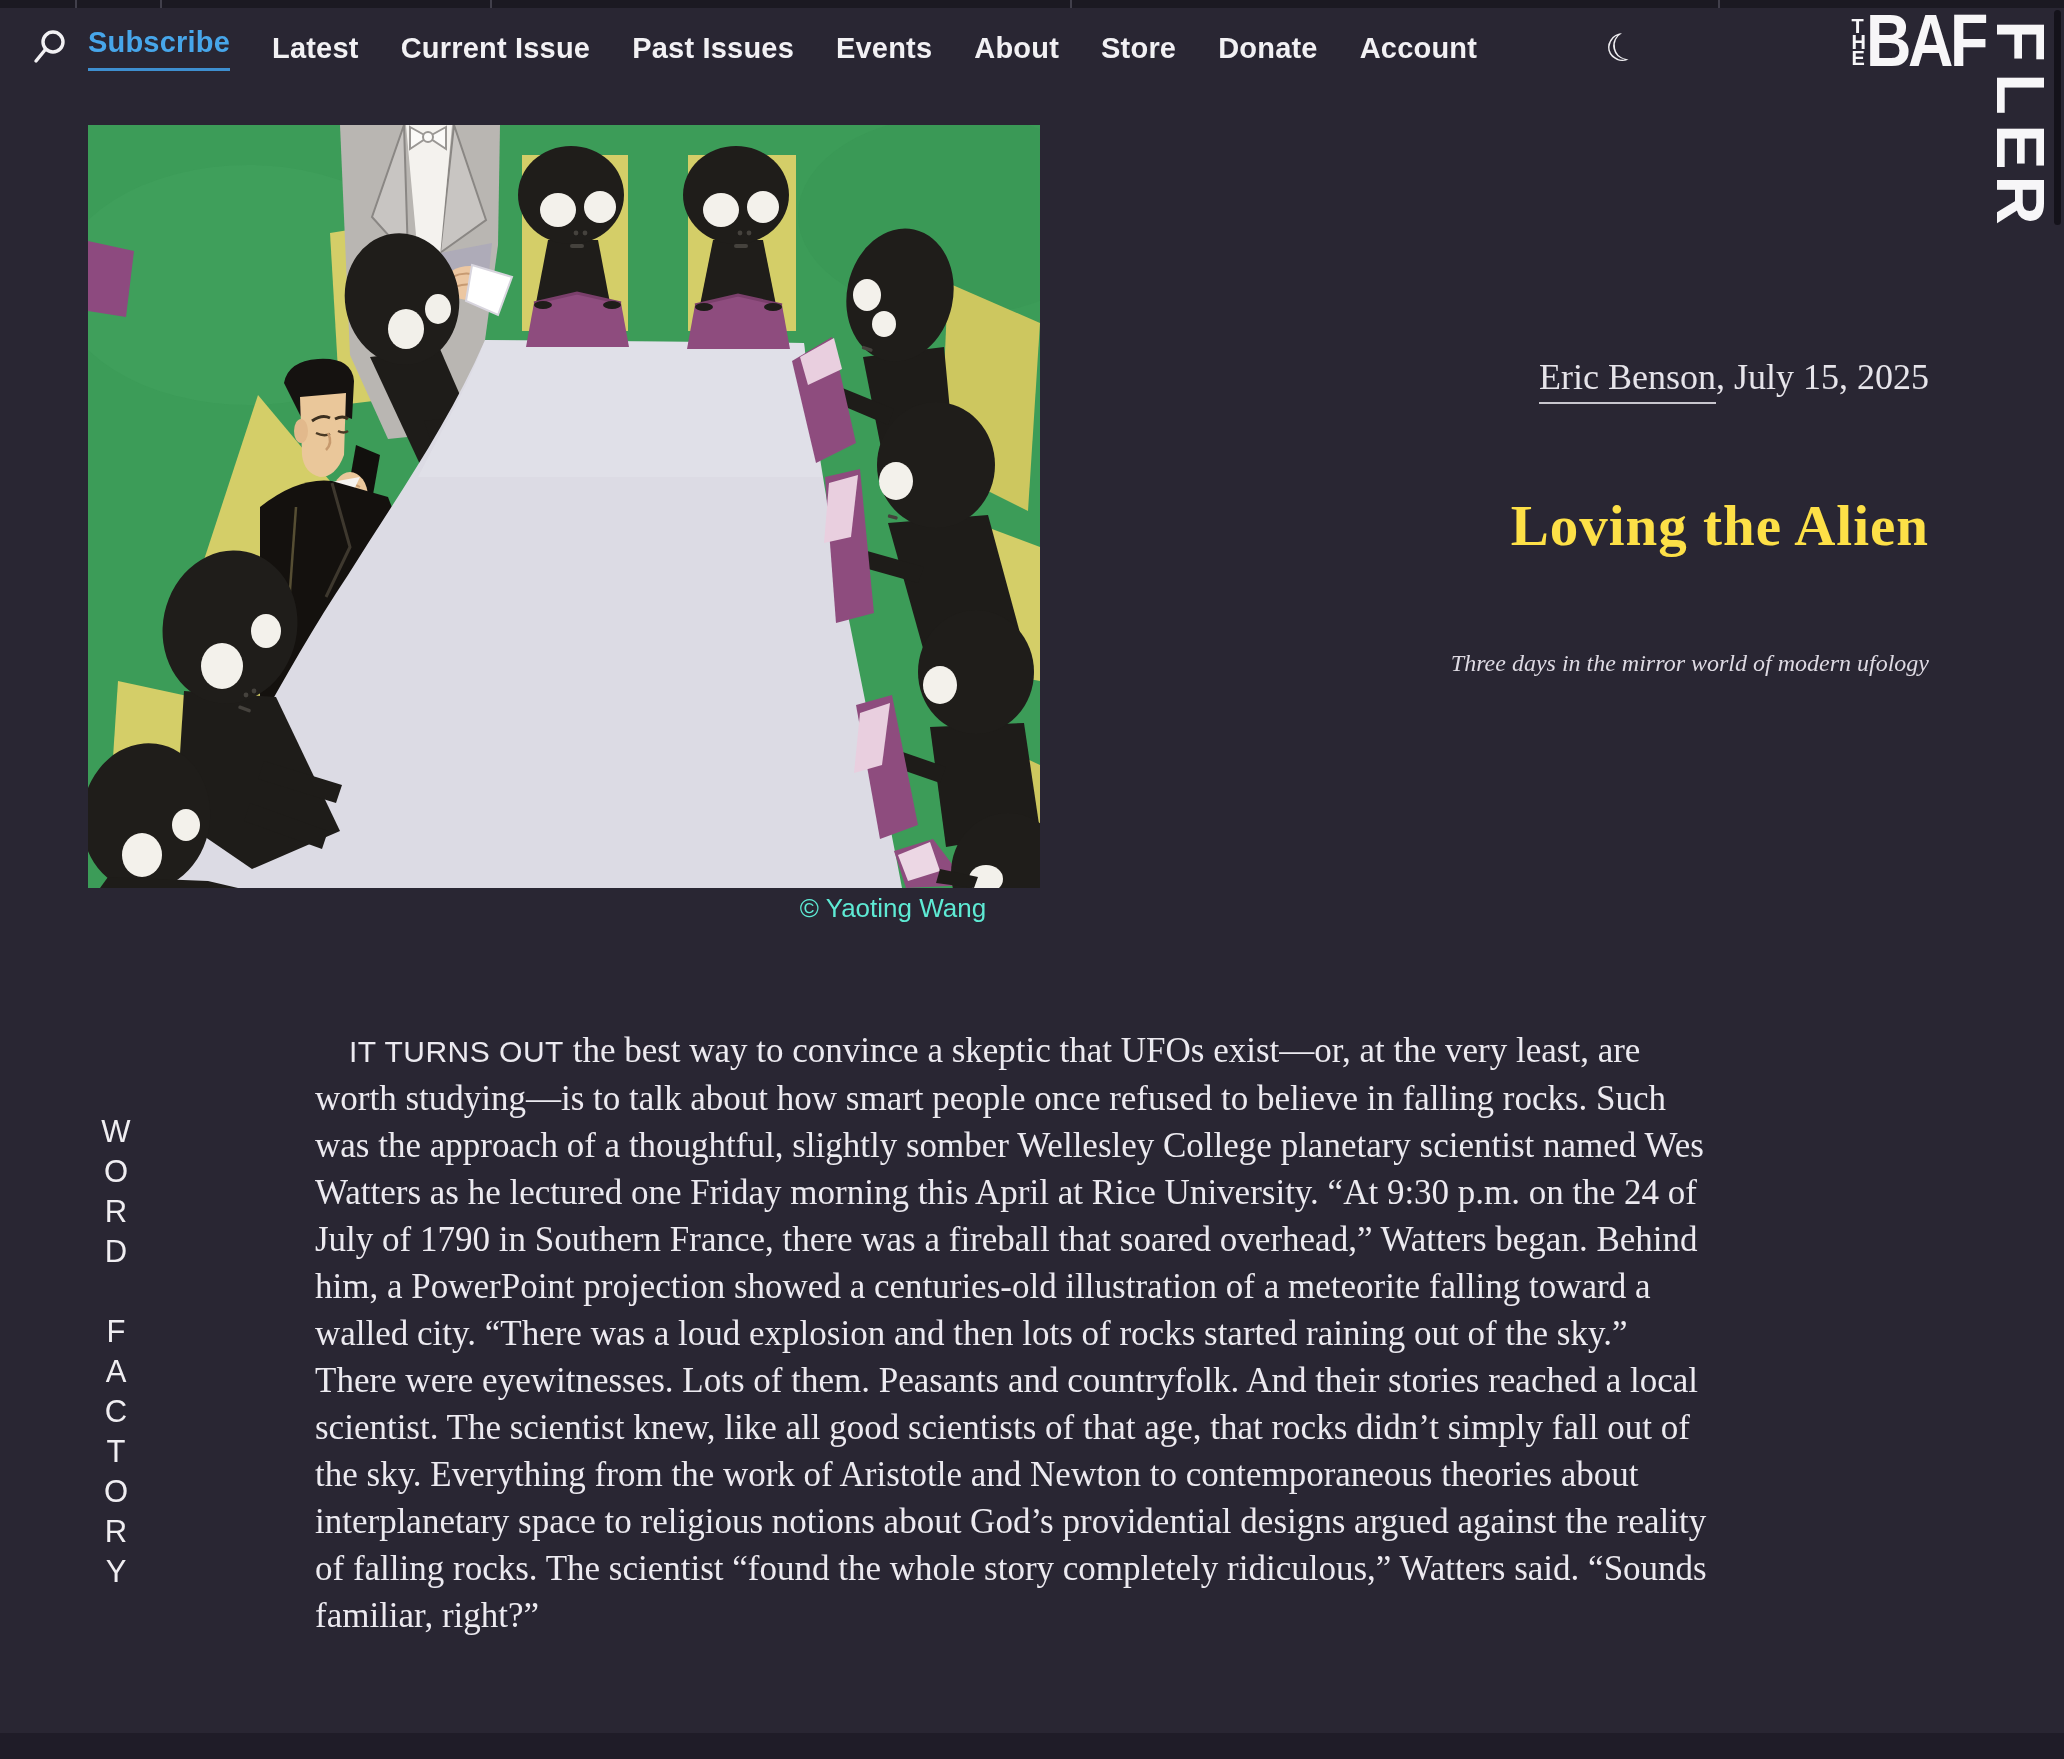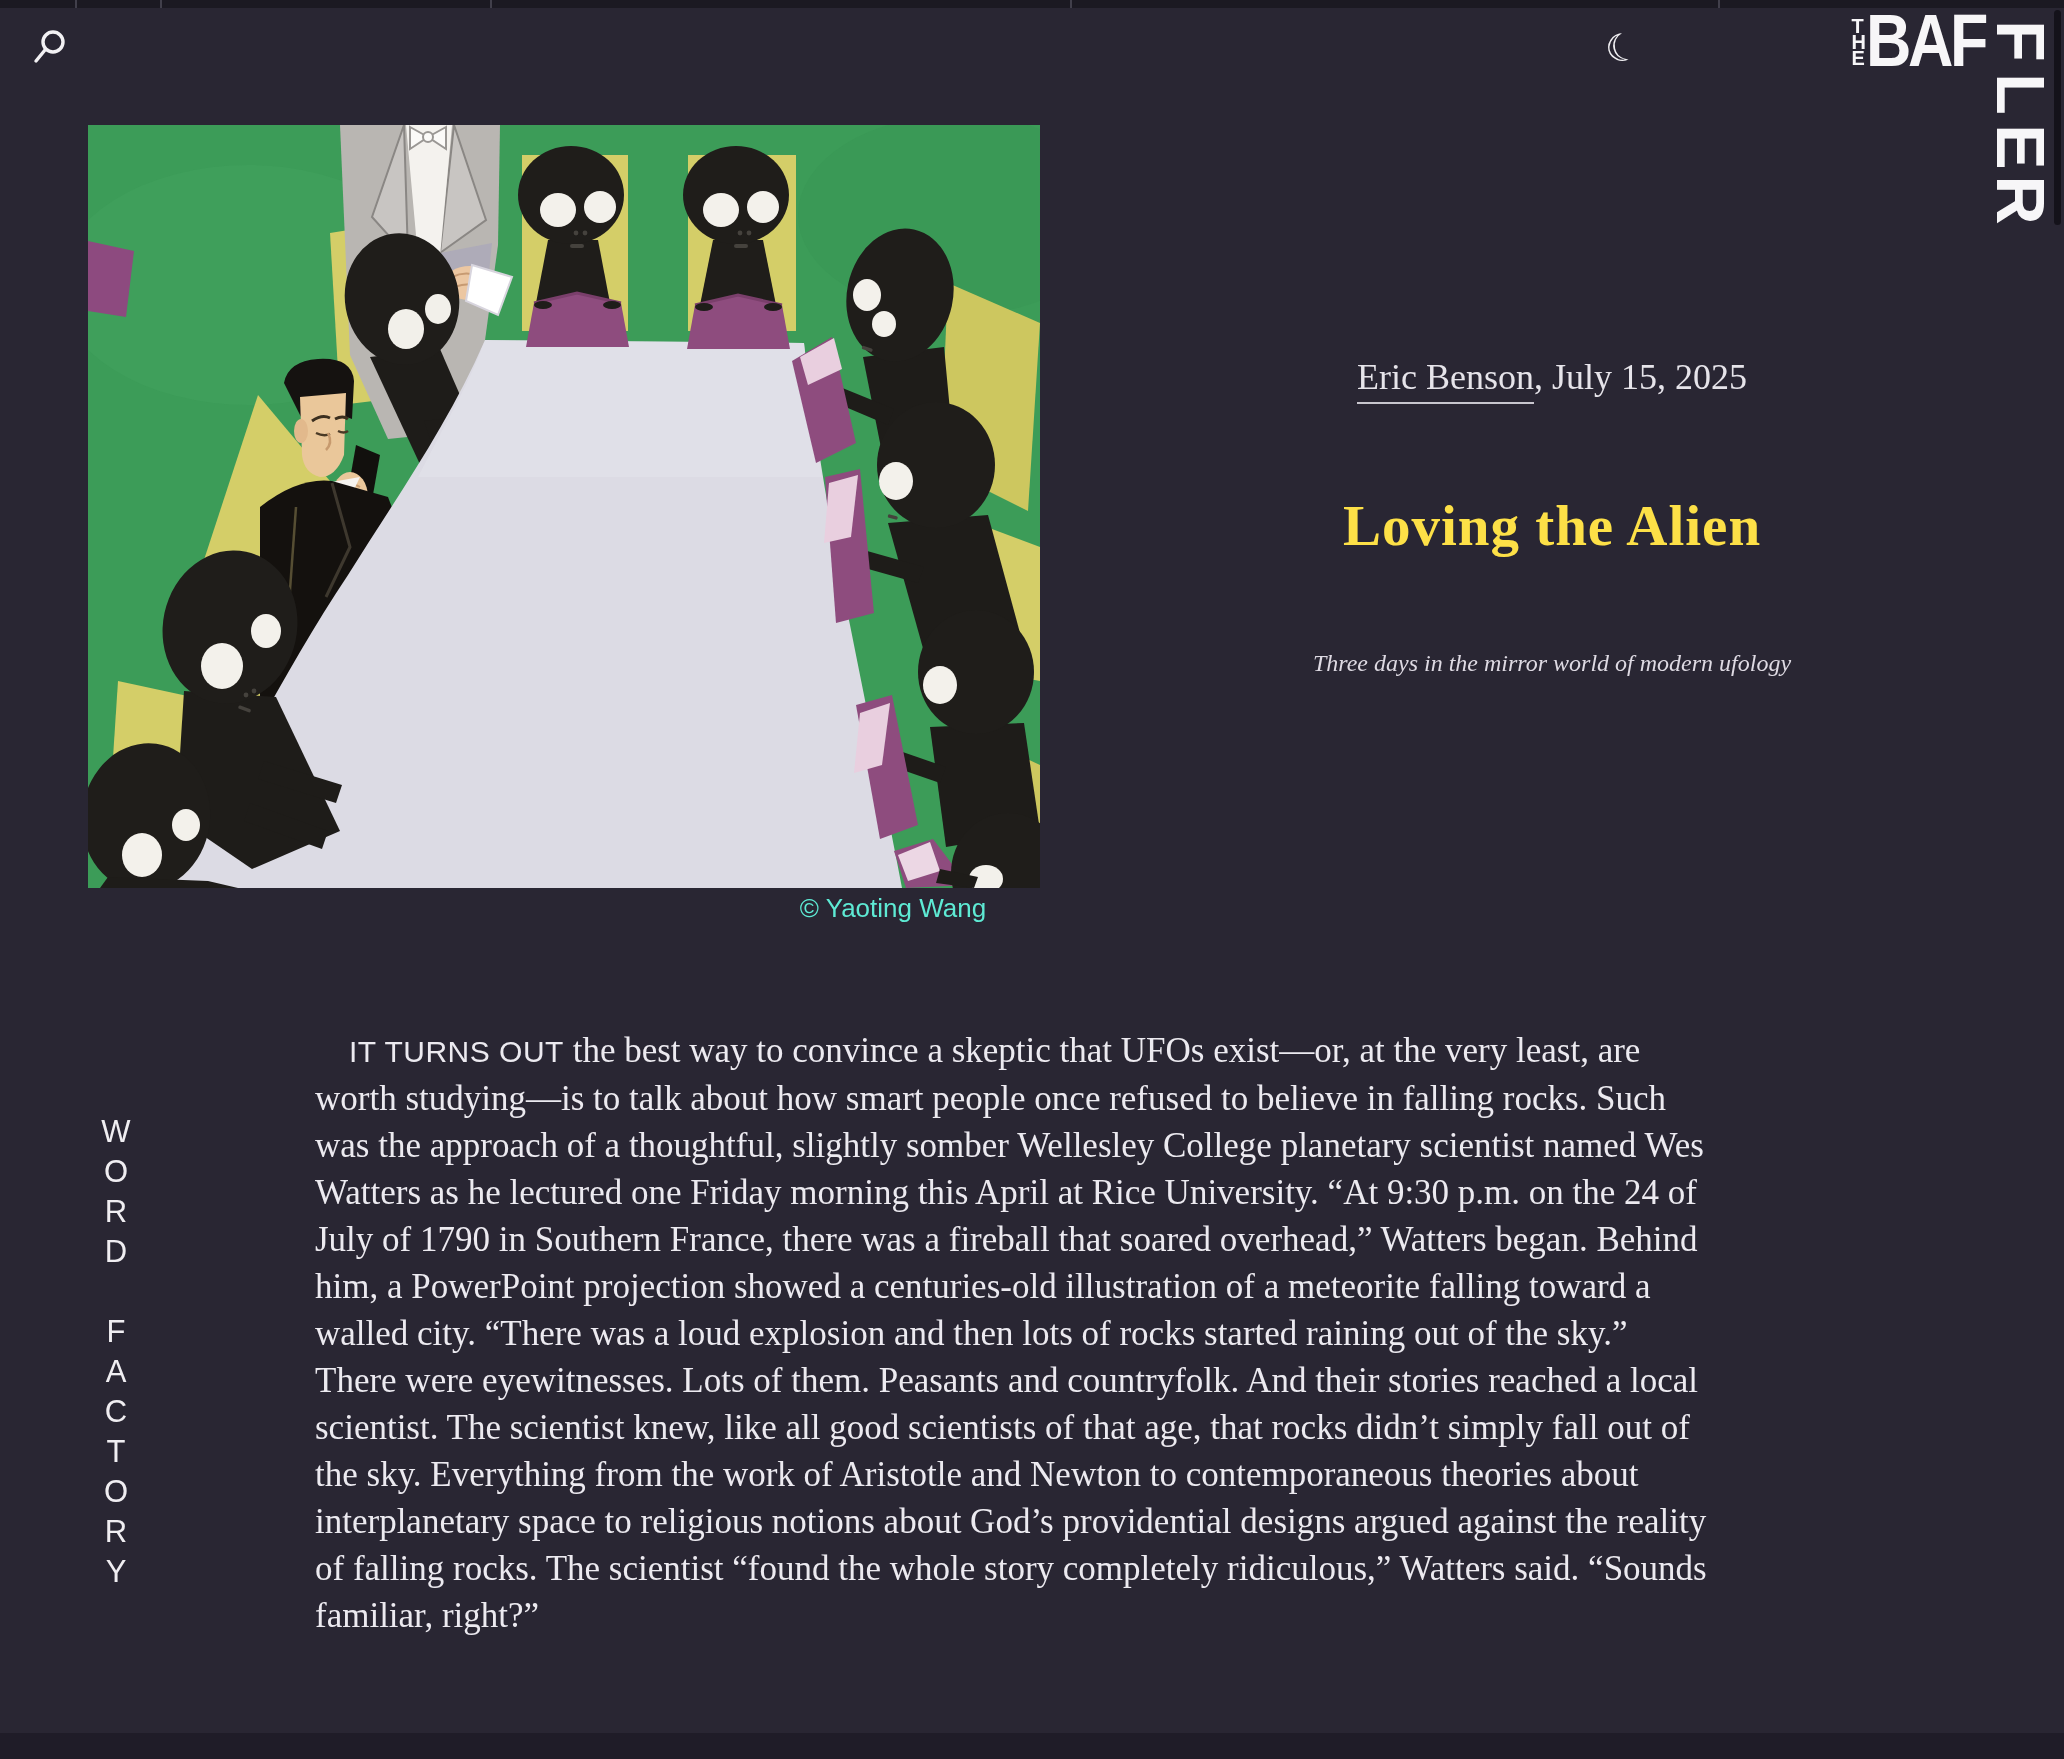--- a/index.html
+++ b/index.html
@@ -26,21 +26,21 @@
   .logo-the { display:flex; flex-direction:column; font-size:21px; font-weight:bold; line-height:16px; margin-top:6px; transform:scaleX(.95); }
   .logo-baf { font-size:74px; font-weight:bold; letter-spacing:-4px; line-height:58px; transform:scaleX(.85); transform-origin:left top; margin-right:-12px; }
   .logo-fler { display:flex; flex-direction:column; gap:3px; margin-top:4px; }
   .logo-fler span { display:block; width:54px; height:50px; font-size:68px; font-weight:bold; line-height:50px; text-align:center; transform:rotate(90deg); }
 
   
   .hero { position:absolute; left:88px; top:125px; width:952px; height:763px; }
   .caption { position:absolute; left:693px; top:893px; width:400px; text-align:center; font-size:26px; color:#5eead4; }
 
   
-  .art-head { position:absolute; left:1082px; width:940px; text-align:center; font-family:"Liberation Serif", serif; }
+  .art-head { position:absolute; left:989px; width:940px; text-align:right; font-family:"Liberation Serif", serif; }
   .byline { top:356px; font-size:36px; color:#e6e4ea; }
   .byline a { color:#e6e4ea; text-decoration:none; border-bottom:2px solid rgba(240,239,245,.8); padding-bottom:5px; cursor:pointer; }
   .title { top:472px; font-size:57px; letter-spacing:1px; color:#fde047; line-height:108px; font-weight:700; }
   .subtitle { top:650px; font-size:24px; font-style:italic; color:#dedae3; }
 
   
   .vert-label { position:absolute; left:94px; top:1112px; width:44px; display:flex; flex-direction:column; align-items:center; }
   .vert-label .ltr { font-size:31px; line-height:40px; color:#f0eef2; }
   .vert-label .word-gap { height:40px; }
 
@@ -63,20 +63,31 @@
   <div class="sep" style="left:1718px"></div>
 </div>
 
 <div class="navbar">
   <div class="search-btn">
     <svg width="38" height="40" viewBox="0 0 38 40">
       <circle cx="22" cy="14" r="10" fill="none" stroke="#f2f1f4" stroke-width="3.4"></circle>
       <line x1="14" y1="22" x2="5" y2="33" stroke="#f2f1f4" stroke-width="3.4" stroke-linecap="round"></line>
     </svg>
   </div>
+  <nav class="nav-links">
+    <a class="nav-link active">Subscribe</a>
+    <a class="nav-link">Latest</a>
+    <a class="nav-link">Current Issue</a>
+    <a class="nav-link">Past Issues</a>
+    <a class="nav-link">Events</a>
+    <a class="nav-link">About</a>
+    <a class="nav-link">Store</a>
+    <a class="nav-link">Donate</a>
+    <a class="nav-link">Account</a>
+  </nav>
   <div class="moon-btn">
     <span class="moon-glyph">☾</span>
   </div>
 </div>
 
 <div class="logo">
   <div class="logo-the">
     <span>T</span>
     <span>H</span>
     <span>E</span>

